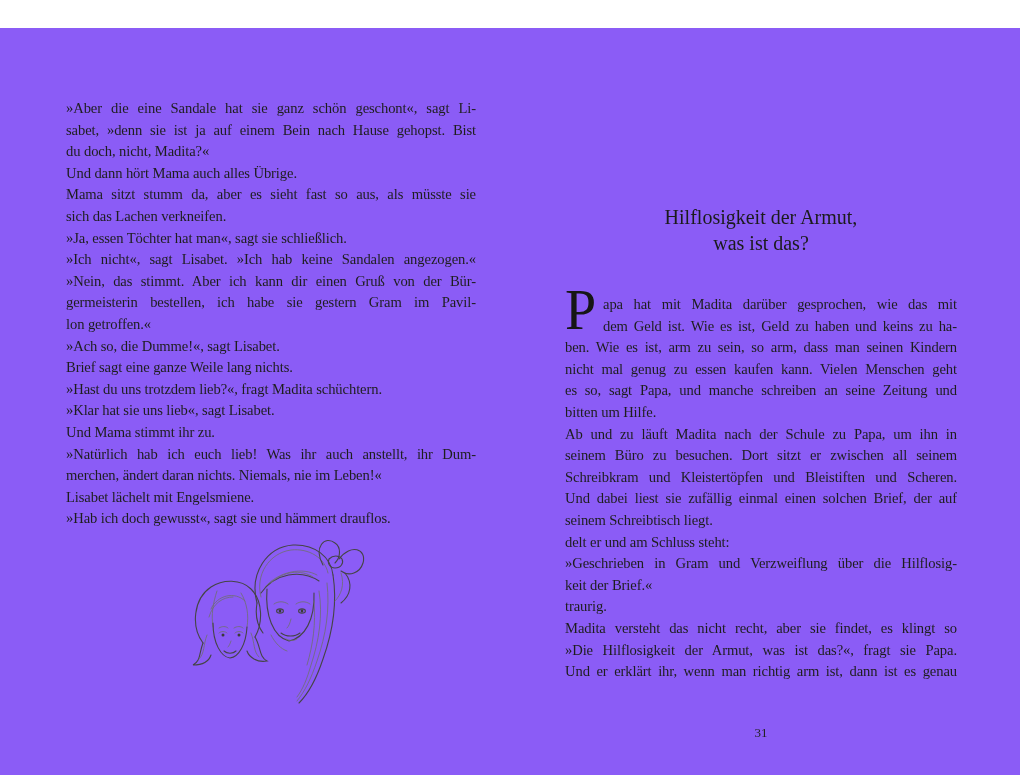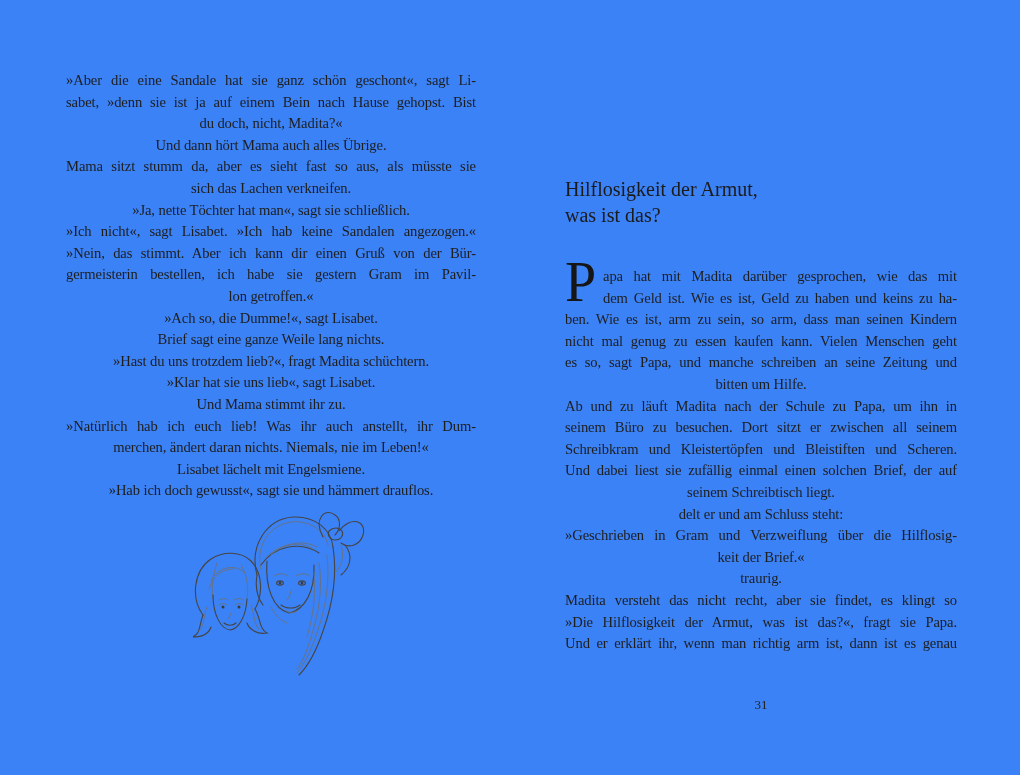--- a/index.html
+++ b/index.html
@@ -4,42 +4,43 @@
 <style>
   html, body { margin: 0; padding: 0; }
   body {
     width: 1020px; height: 775px;
     background: #ffffff;
     font-family: "Liberation Serif", serif;
     color: #1e1e1e;
     position: relative;
     overflow: hidden;
   }
-  .spread { position: absolute; inset: 0; background: #3b82f6; }
+  .spread { position: absolute; inset: 0; background: #8b5cf6; margin-top: 28px; }
 
   .textcol { position: absolute; }
   .textcol .line {
     font-size: 14.6px;
     line-height: 21.6px;
     height: 21.6px;
     letter-spacing: -0.1px;
     overflow: hidden;
-    text-align: center;
+    text-align: left;
   }
   .textcol .line.just {
     text-align: justify;
     text-align-last: justify;
   }
   .textcol .line.dc { padding-left: 38px; }
 
   #left-lines  { left: 66px;  top: 70px;  width: 410px; }
 
   .chapter-heading {
     position: absolute;
     left: 565px; top: 176px; width: 392px;
+    text-align: center;
     font-size: 20px;
     line-height: 26px;
     color: #1b1b1b;
   }
 
   .body-wrap { position: absolute; left: 565px; top: 266px; width: 392px; }
   #right-lines { position: relative; left: 0; top: 0; width: 392px; }
   .dropcap {
     position: absolute;
     left: 0; top: -12px;
@@ -72,21 +73,21 @@
 <div class="spread">
 
   <div>
     <div class="textcol" id="left-lines">
         <div class="line just">»Aber die eine Sandale hat sie ganz schön geschont«, sagt Li-</div>
         <div class="line just">sabet, »denn sie ist ja auf einem Bein nach Hause gehopst. Bist</div>
         <div class="line">du doch, nicht, Madita?«</div>
         <div class="line">Und dann hört Mama auch alles Übrige.</div>
         <div class="line just">Mama sitzt stumm da, aber es sieht fast so aus, als müsste sie</div>
         <div class="line">sich das Lachen verkneifen.</div>
-        <div class="line">»Ja, nette Töchter hat man«, sagt sie schließlich.</div>
+        <div class="line">»Ja, essen Töchter hat man«, sagt sie schließlich.</div>
         <div class="line just">»Ich nicht«, sagt Lisabet. »Ich hab keine Sandalen angezogen.«</div>
         <div class="line just">»Nein, das stimmt. Aber ich kann dir einen Gruß von der Bür-</div>
         <div class="line just">germeisterin bestellen, ich habe sie gestern Gram im Pavil-</div>
         <div class="line">lon getroffen.«</div>
         <div class="line">»Ach so, die Dumme!«, sagt Lisabet.</div>
         <div class="line">Brief sagt eine ganze Weile lang nichts.</div>
         <div class="line">»Hast du uns trotzdem lieb?«, fragt Madita schüchtern.</div>
         <div class="line">»Klar hat sie uns lieb«, sagt Lisabet.</div>
         <div class="line">Und Mama stimmt ihr zu.</div>
         <div class="line just">»Natürlich hab ich euch lieb! Was ihr auch anstellt, ihr Dum-</div>

